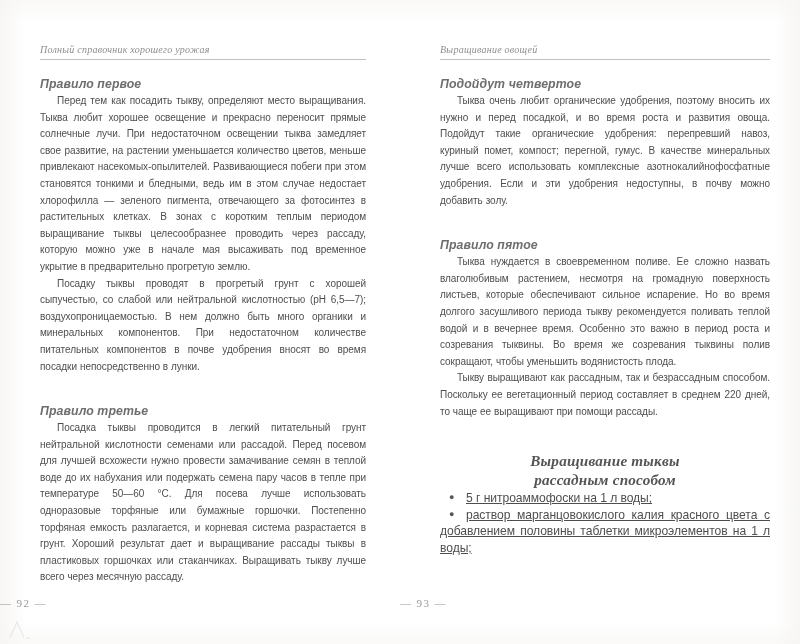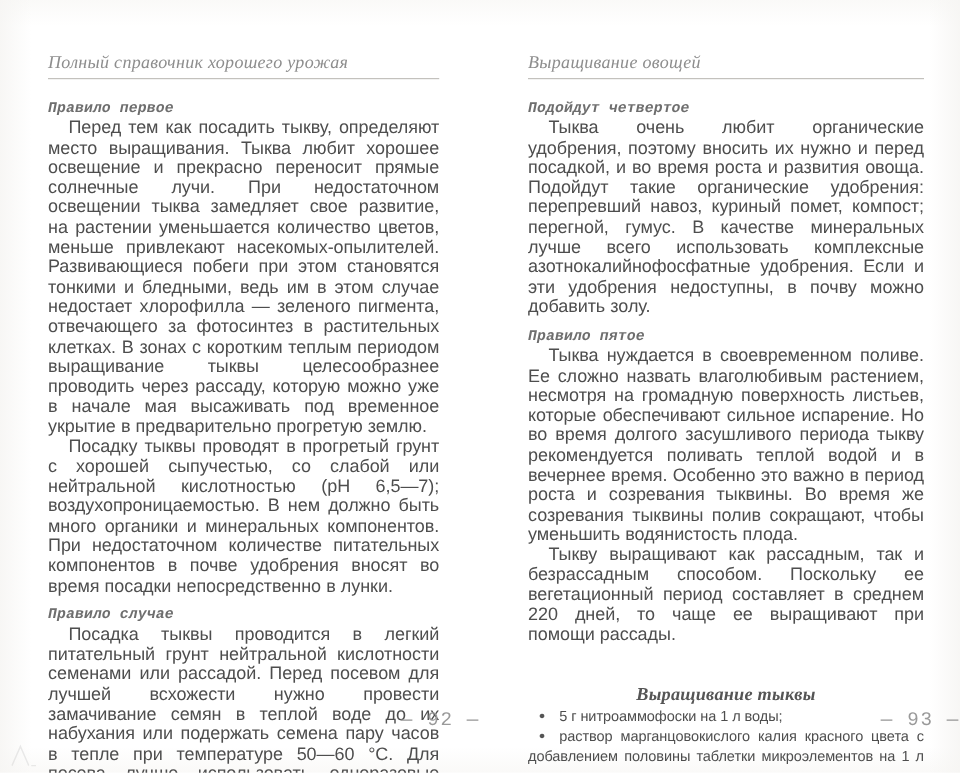--- a/index.html
+++ b/index.html
@@ -46,21 +46,21 @@
     padding: 44px 34px 0 40px;
   }
   .page-right {
     padding: 44px 30px 0 40px;
   }
 
   
   .running-head {
     font-family: "Liberation Serif", serif;
     font-style: italic;
-    font-size: 15px;
+    font-size: 10px;
     letter-spacing: 0.25px;
     color: #8d8d8d;
     line-height: 1.2;
     white-space: nowrap;
   }
   .running-head.left  { text-align: left; }
   .running-head.right { }
 
   .head-rule {
     margin-top: 3px;
@@ -70,34 +70,34 @@
     opacity: 0.85;
   }
 
   
   .column {
     margin-top: 17px;
     width: 100%;
   }
 
   .rule-title {
-    font-family: Liberation Mono, monospace;
+    font-family: Liberation Sans, sans-serif;
     font-style: italic;
     font-size: 12.3px;
     color: #6e6e6e;
     margin: 0 0 2px 0;
     letter-spacing: 0.1px;
   }
   .rule-title.spaced {
-    margin-top: 8px;
+    margin-top: 29px;
   }
 
   p.body {
     margin: 0 0 0 0;
-    font-size: 15px;
+    font-size: 10px;
     line-height: 16.6px;
     text-align: justify;
     text-indent: 17px;
     color: #4e4e4e;
     letter-spacing: -0.05px;
     word-spacing: 0.2px;
     -webkit-font-smoothing: antialiased;
   }
   p.body + p.body { margin-top: 0; }
 
@@ -123,20 +123,21 @@
     padding: 0;
   }
   ul.bullets li {
     position: relative;
     font-size: 12.1px;
     line-height: 16.6px;
     text-align: justify;
     color: #4e4e4e;
     padding-left: 0;
     letter-spacing: -0.05px;
+    text-decoration: underline;
   }
   ul.bullets li .bullet-dot {
     display: inline-block;
     width: 26px;
     text-align: left;
     padding-left: 9px;
     box-sizing: border-box;
     color: #555;
     font-size: 9px;
     vertical-align: 1.5px;
@@ -144,25 +145,25 @@
   ul.bullets li .bullet-text {
     display: inline;
   }
 
   
   .folio {
     position: absolute;
     bottom: 35px;
     left: 0;
     width: 100%;
-    text-align: right;
-    font-size: 16px;
+    text-align: left;
+    font-size: 11px;
     color: #9a9a9a;
     letter-spacing: 1.4px;
-    font-family: Liberation Mono, monospace;
+    font-family: Liberation Serif, serif;
   }
   .page-right .folio { padding-right: 0px; margin-top: 14px; }
 
   
   .scan-artifact {
     position: absolute;
     left: 8px;
     bottom: 4px;
     width: 26px;
     height: 22px;
@@ -180,21 +181,21 @@
     <div class="running-head left">Полный справочник хорошего урожая</div>
     <div class="head-rule"></div>
 
     <div class="column">
 
       <h3 class="rule-title">Правило первое</h3>
       <p class="body">Перед тем как посадить тыкву, определяют место выращивания. Тыква любит хорошее освещение и прекрасно переносит прямые солнечные лучи. При недостаточном освещении тыква замедляет свое развитие, на растении уменьшается количество цветов, меньше привлекают насекомых-опылителей. Развивающиеся побеги при этом становятся тонкими и бледными, ведь им в этом случае недостает хлорофилла — зеленого пигмента, отвечающего за фотосинтез в растительных клетках. В зонах с коротким теплым периодом выращивание тыквы целесообразнее проводить через рассаду, которую можно уже в начале мая высаживать под временное укрытие в предварительно прогретую землю.</p>
 
       <p class="body">Посадку тыквы проводят в прогретый грунт с хорошей сыпучестью, со слабой или нейтральной кислотностью (pH 6,5—7); воздухопроницаемостью. В нем должно быть много органики и минеральных компонентов. При недостаточном количестве питательных компонентов в почве удобрения вносят во время посадки непосредственно в лунки.</p>
 
-      <h3 class="rule-title spaced">Правило случае</h3>
+      <h3 class="rule-title spaced">Правило третье</h3>
       <p class="body">Посадка тыквы проводится в легкий питательный грунт нейтральной кислотности семенами или рассадой. Перед посевом для лучшей всхожести нужно провести замачивание семян в теплой воде до их набухания или подержать семена пару часов в тепле при температуре 50—60 °C. Для посева лучше использовать одноразовые торфяные или бумажные горшочки. Постепенно торфяная емкость разлагается, и корневая система разрастается в грунт. Хороший результат дает и выращивание рассады тыквы в пластиковых горшочках или стаканчиках. Выращивать тыкву лучше всего через месячную рассаду.</p>
 
     </div>
 
     <div class="folio">— 92 —</div>
 
     <svg class="scan-artifact" viewBox="0 0 26 22" xmlns="http://www.w3.org/2000/svg" aria-hidden="true">
       <path d="M2 20 L9 4 L16 20" fill="none" stroke="#bdbdbd" stroke-width="1.2"></path>
       <path d="M18 20 L22 20" fill="none" stroke="#bdbdbd" stroke-width="1.2"></path>
     </svg>
@@ -209,20 +210,21 @@
 
       <h3 class="rule-title">Подойдут четвертое</h3>
       <p class="body">Тыква очень любит органические удобрения, поэтому вносить их нужно и перед посадкой, и во время роста и развития овоща. Подойдут такие органические удобрения: перепревший навоз, куриный помет, компост; перегной, гумус. В качестве минеральных лучше всего использовать комплексные азотнокалийнофосфатные удобрения. Если и эти удобрения недоступны, в почву можно добавить золу.</p>
 
       <h3 class="rule-title spaced">Правило пятое</h3>
       <p class="body">Тыква нуждается в своевременном поливе. Ее сложно назвать влаголюбивым растением, несмотря на громадную поверхность листьев, которые обеспечивают сильное испарение. Но во время долгого засушливого периода тыкву рекомендуется поливать теплой водой и в вечернее время. Особенно это важно в период роста и созревания тыквины. Во время же созревания тыквины полив сокращают, чтобы уменьшить водянистость плода.</p>
       <p class="body">Тыкву выращивают как рассадным, так и безрассадным способом. Поскольку ее вегетационный период составляет в среднем 220 дней, то чаще ее выращивают при помощи рассады.</p>
 
       <h2 class="section-heading">
         <span class="line">Выращивание тыквы</span>
+        <span class="line">рассадным способом</span>
       </h2>
 
 
       <ul class="bullets">
         <li>
           <span class="bullet-dot">●</span><span class="bullet-text">5 г нитроаммофоски на 1 л воды;</span>
         </li>
         <li>
           <span class="bullet-dot">●</span><span class="bullet-text">раствор марганцовокислого калия красного цвета с добавлением половины таблетки микроэлементов на 1 л воды;</span>
         </li>

